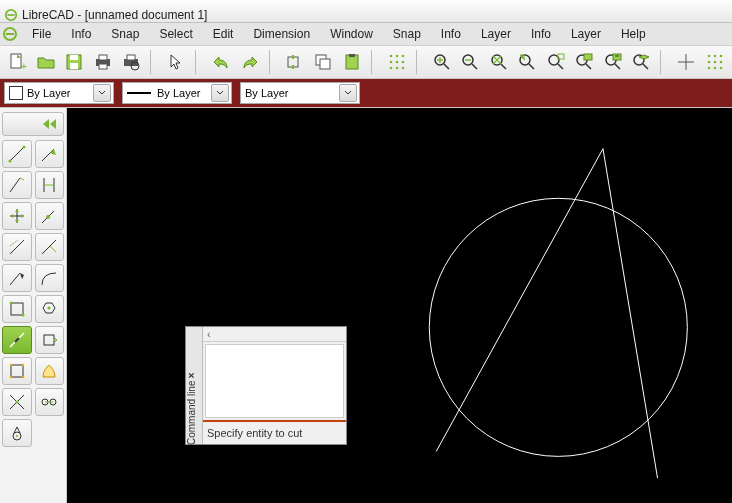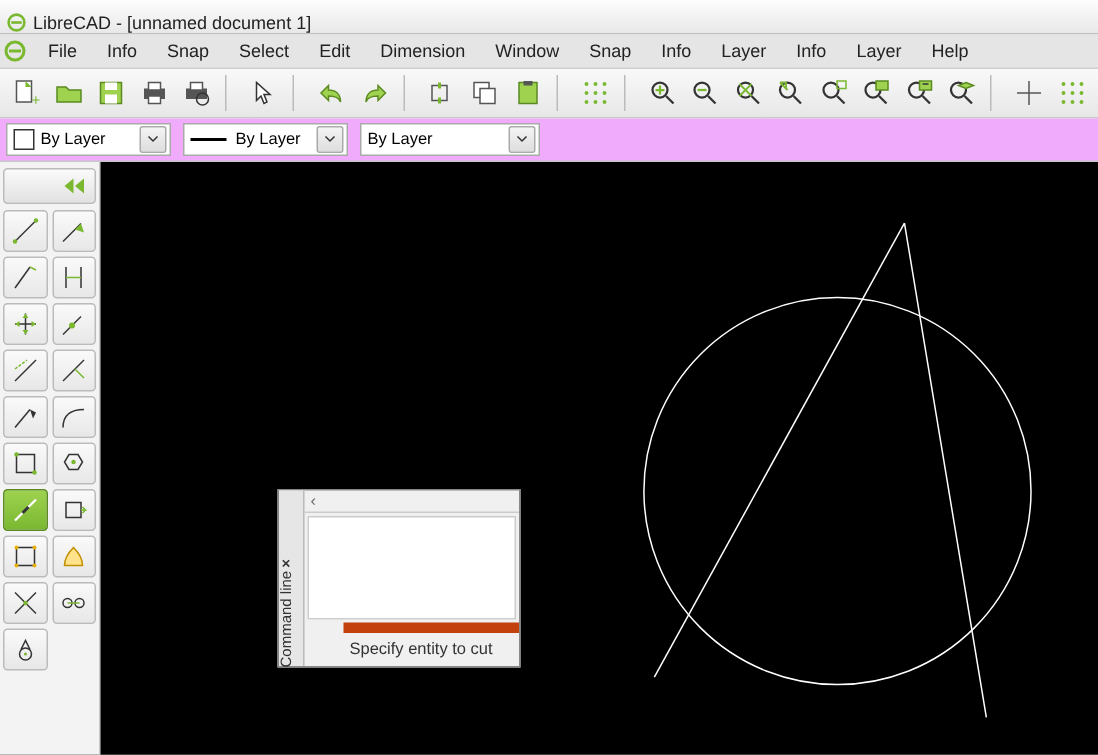--- a/index.html
+++ b/index.html
@@ -51,21 +51,21 @@
     border-left:1px solid #bbb;
   }
   .tb-btn {
     width: 26px; height: 26px;
     display:flex;align-items:center;justify-content:center;
     border:1px solid transparent;
     border-radius:3px;
   }
   .tb-btn svg { width:20px;height:20px; }
   .layerbar {
-    background:#f0abfc;
+    background:#7f1d1d;
     display:flex;
     align-items:center;
     padding:3px 4px;
     border-bottom:1px solid #c8c8c8;
     gap:8px;
   }
   .dropdown {
     display:flex;align-items:center;
     background:#fff;border:1px solid #aaa;
     height:20px;
@@ -160,22 +160,22 @@
   }
   .cmd-main { flex:1; display:flex;flex-direction:column; }
   .cmd-scroll {
     height:14px;border-bottom:1px solid #ccc;
     display:flex;align-items:center;padding-left:4px;color:#666;
   }
   .cmd-history {
     flex:1;background:#fff;margin:2px;border:1px solid #ccc;
   }
   .cmd-prompt {
-    height:22px;border-top:7px solid #c2410c;
-    display:flex;align-items:center;padding:0 4px;color:#333;margin-left:26px;
+    height:22px;border-top:2px solid #c2410c;
+    display:flex;align-items:center;padding:0 4px;color:#333;
   }
 </style>
 </head>
 <body>
 
 <div class="titlebar">
   <span class="app-icon">
     <svg viewBox="0 0 16 16">
         <circle cx="8" cy="8" r="6" fill="none" stroke="#7ab830" stroke-width="2"></circle>
         <path d="M4 8h8" stroke="#7ab830" stroke-width="2"></path>

